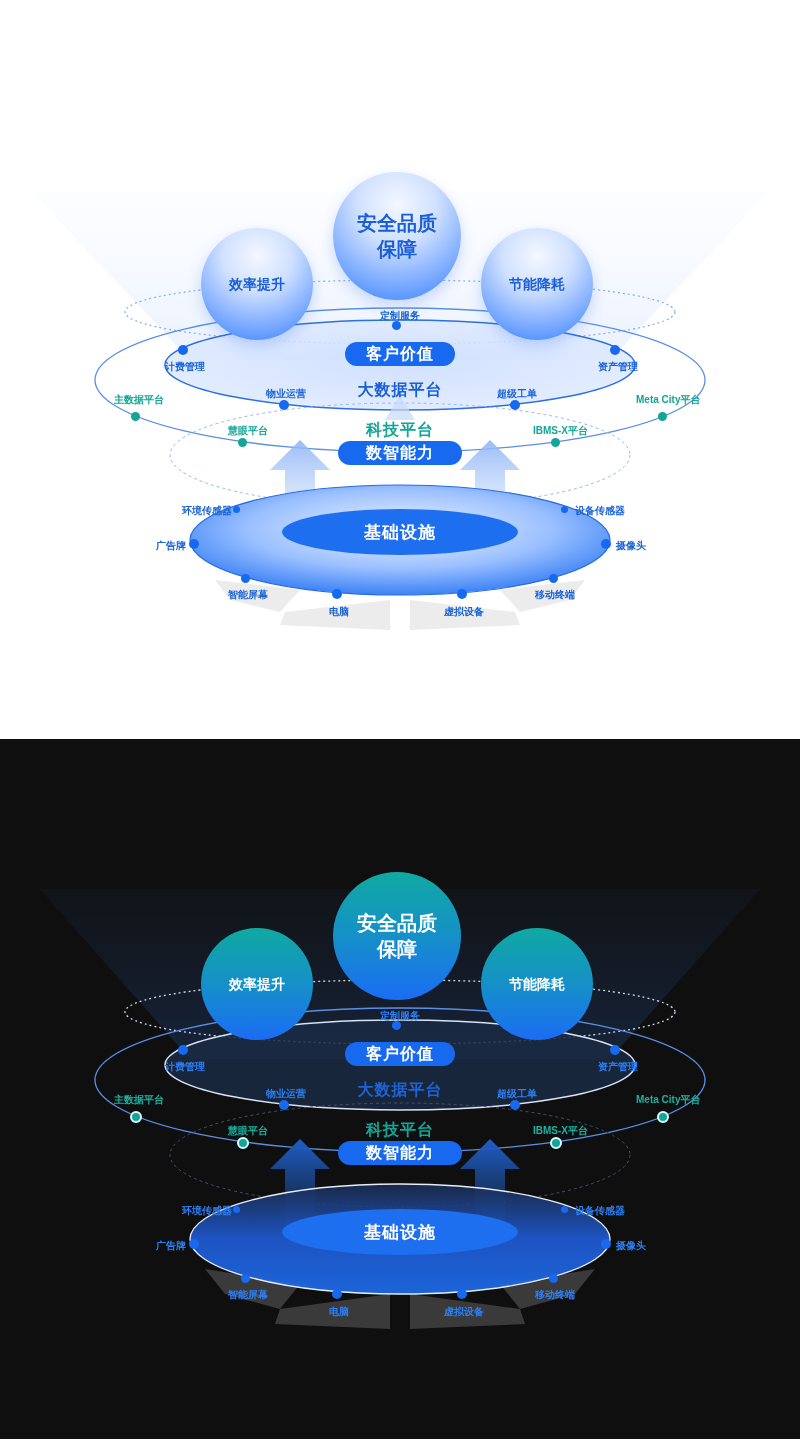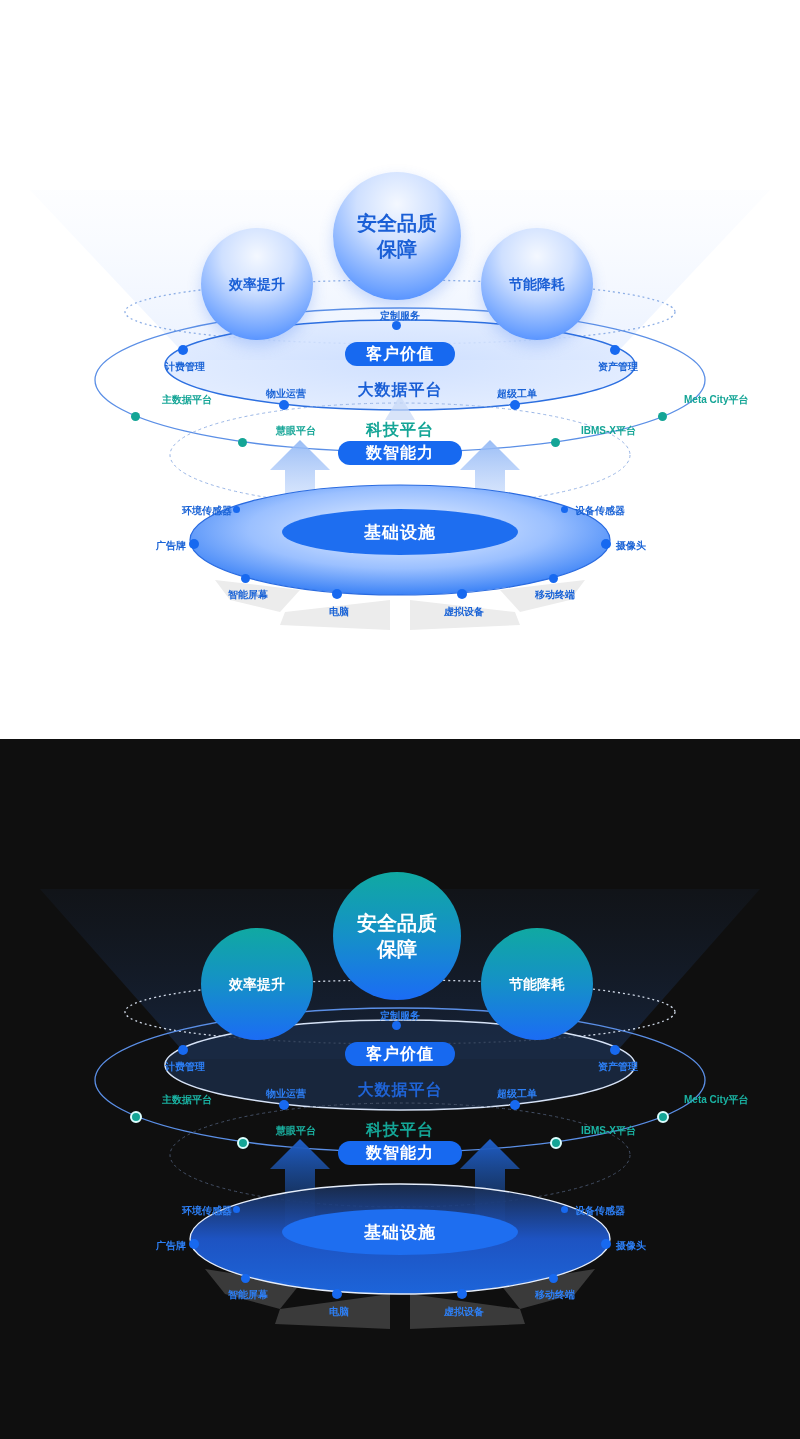--- a/index.html
+++ b/index.html
@@ -10,21 +10,21 @@
   .panel svg.bg { position: absolute; left: 0; top: 0; }
   .sphere { position: absolute; border-radius: 50%; display: flex; flex-direction: column; align-items: center; justify-content: center; font-weight: bold; text-align: center; line-height: 1.3; }
   .light .sphere { background: radial-gradient(circle at 50% 25%, #f4f8ff 0%, #cfe0ff 35%, #6fa3ff 75%, #2f78ff 100%); color: #1a5fd6; box-shadow: 0 6px 14px rgba(60,120,240,0.25); }
   .dark .sphere { background: linear-gradient(180deg, #10a9a2 0%, #1590c8 50%, #1b6cf5 100%); color: #ffffff; }
   .sphere.big { font-size: 20px; }
   .sphere.mid { font-size: 14px; }
   .pill { position: absolute; height: 24px; border-radius: 12px; background: #1769f0; color: #fff; font-weight: bold; font-size: 16px; display: flex; align-items: center; justify-content: center; letter-spacing: 1px; }
   .title-text { position: absolute; font-weight: bold; font-size: 16px; letter-spacing: 1px; text-align: center; }
   .lbl { position: absolute; font-size: 10px; white-space: nowrap; font-weight: bold; }
   .lbl.blue { color: #1a63d6; }
-  .lbl.teal { color: #14a596; margin-left: 48px; }
+  .lbl.teal { color: #14a596; }
   .dark .lbl.blue { color: #2d7ff5; }
   .dark .lbl.teal { color: #1ab3a3; }
   .dot { position: absolute; border-radius: 50%; }
   .dot.b { width: 10px; height: 10px; background: #1769f0; }
   .dot.t { width: 10px; height: 10px; background: #14a596; }
   .dark .dot.t { background: #14a596; border: 2px solid #dff; width: 12px; height: 12px; }
   .base-ellipse { position: absolute; border-radius: 50%; background: #1e6ef0; color: #fff; font-weight: bold; font-size: 17px; display: flex; align-items: center; justify-content: center; letter-spacing: 1px; }
 </style>
 </head>
 <body>

